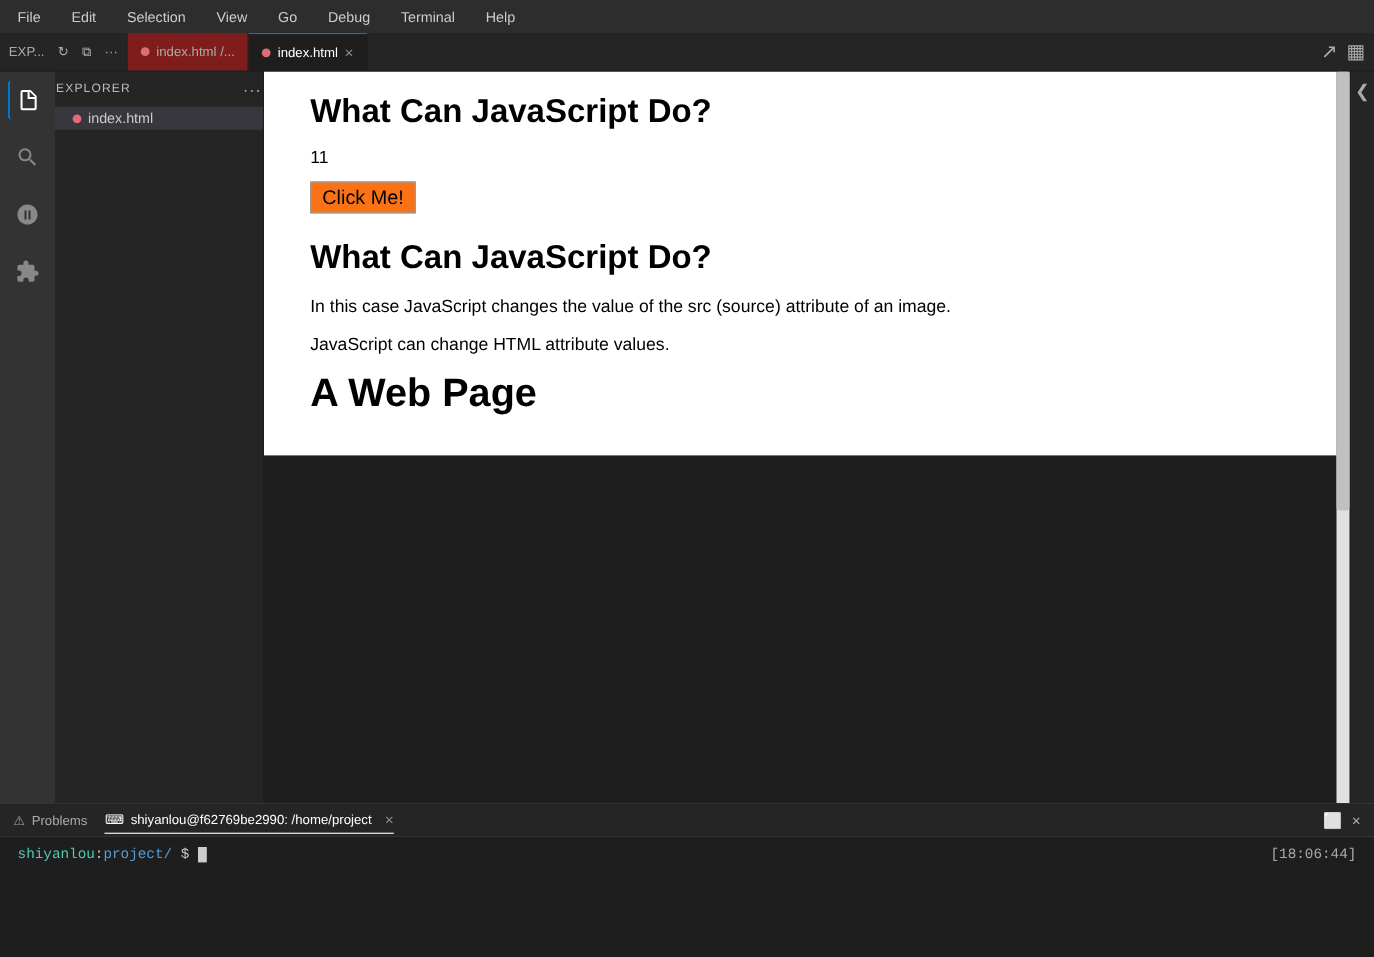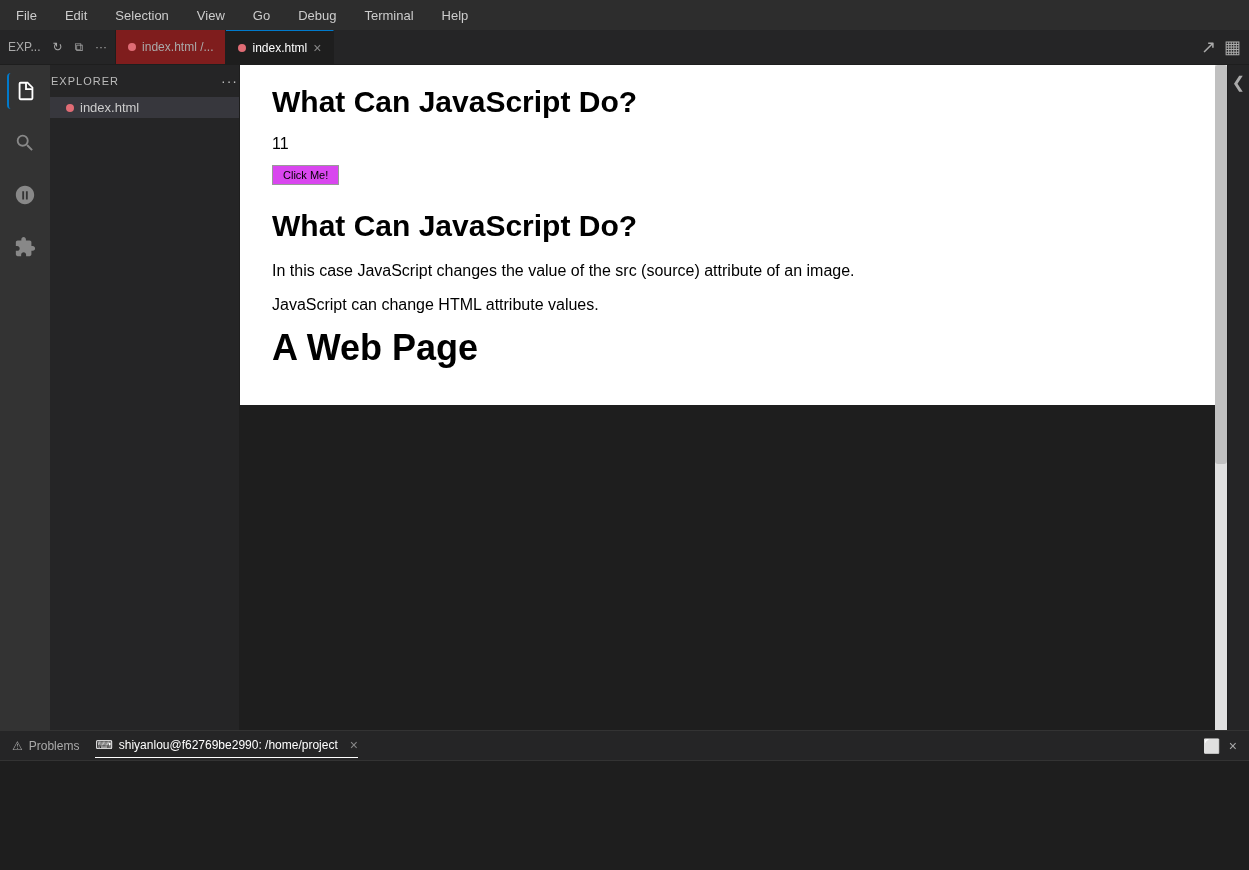--- a/index.html
+++ b/index.html
@@ -138,21 +138,21 @@
       display: flex;
       flex-direction: column;
       overflow: hidden;
     }
 
     
     .preview-container {
       flex: 1;
       background: #fff;
       overflow-y: auto;
-      padding: 20px 32px;
+      padding: 20px 42px;
       color: #000;
       font-family: Arial, sans-serif;
       position: relative;
     }
 
     .preview-h1 {
       font-size: 30px;
       font-weight: bold;
       margin-bottom: 16px;
       color: #000;
@@ -162,23 +162,23 @@
       font-weight: bold;
       margin-bottom: 16px;
       color: #000;
     }
     .preview-number {
       font-size: 16px;
       margin-bottom: 12px;
     }
     .preview-button {
       padding: 3px 10px;
-      font-size: 11px;
-      cursor: pointer;
-      background: #d946ef;
+      font-size: 18px;
+      cursor: pointer;
+      background: #f97316;
       border: 1px solid #999;
       margin-bottom: 24px;
     }
     .preview-p {
       font-size: 16px;
       margin-bottom: 10px;
       line-height: 1.5;
     }
     .light-section {
       display: flex;
@@ -426,13 +426,19 @@
     <div class="bottom-tab active">
       <span style="font-size:12px;">⌨</span>
       <span>shiyanlou@f62769be2990: /home/project</span>
       <span style="font-size:14px; color:#888; margin-left:6px;">×</span>
     </div>
     <div class="bottom-tab-actions">
       <span style="font-size:14px; color:#aaa;">⬜</span>
       <span style="font-size:14px; color:#aaa;">×</span>
     </div>
   </div>
+  <div class="terminal-content">
+    <div>
+      <span class="terminal-path-green">shiyanlou</span><span>:</span><span style="color:#569cd6;">project/</span><span> $</span> <span class="terminal-cursor"></span>
+      <span class="terminal-time">[18:06:44]</span>
+    </div>
+  </div>
 </div>
 
 </body></html>

